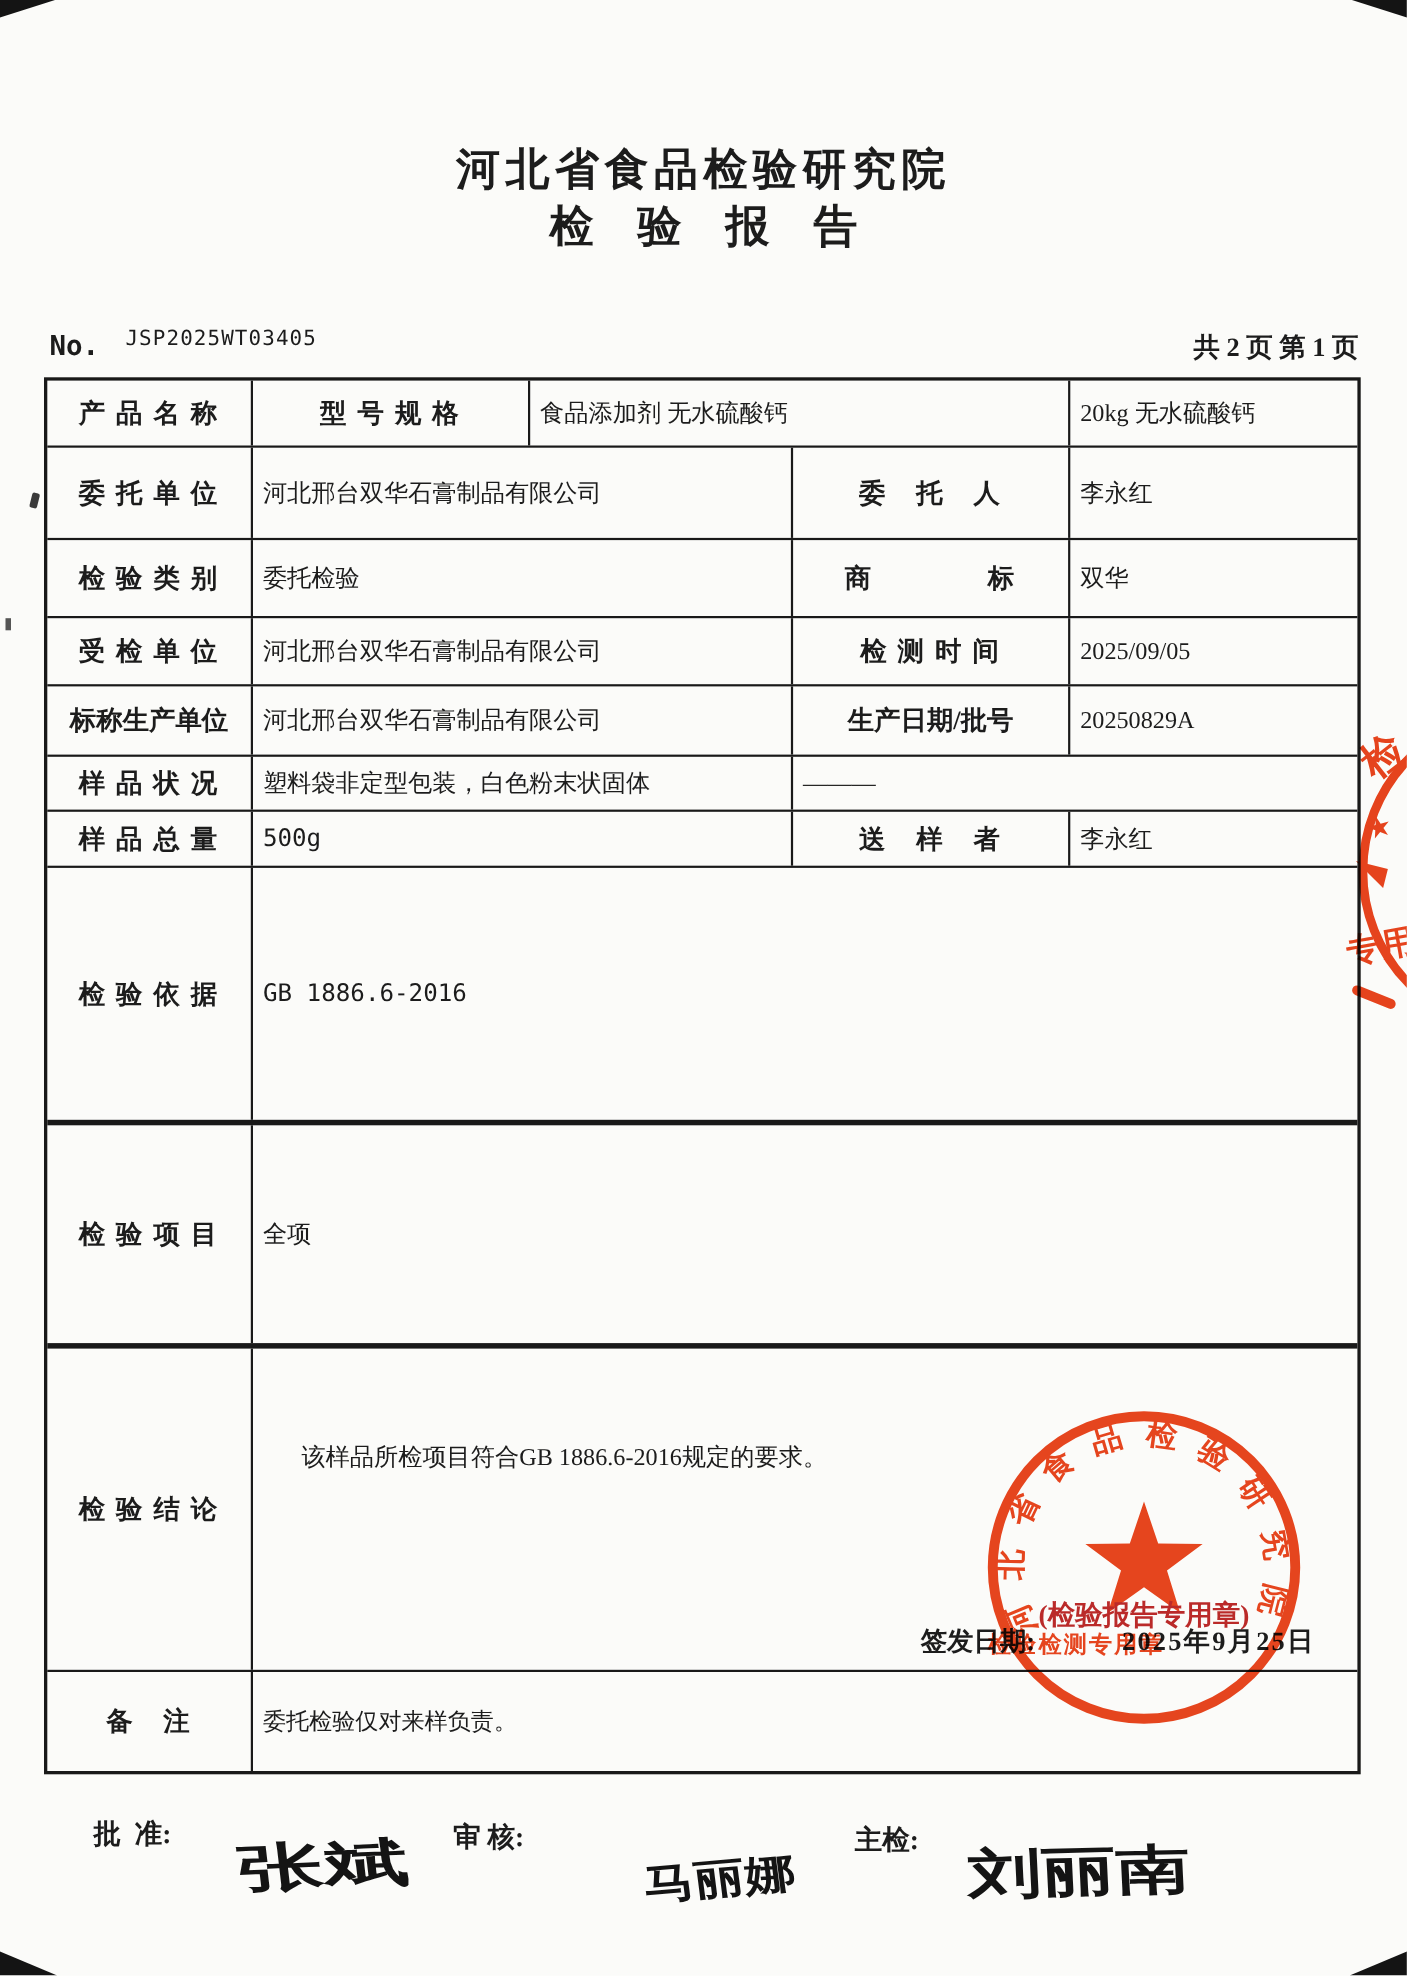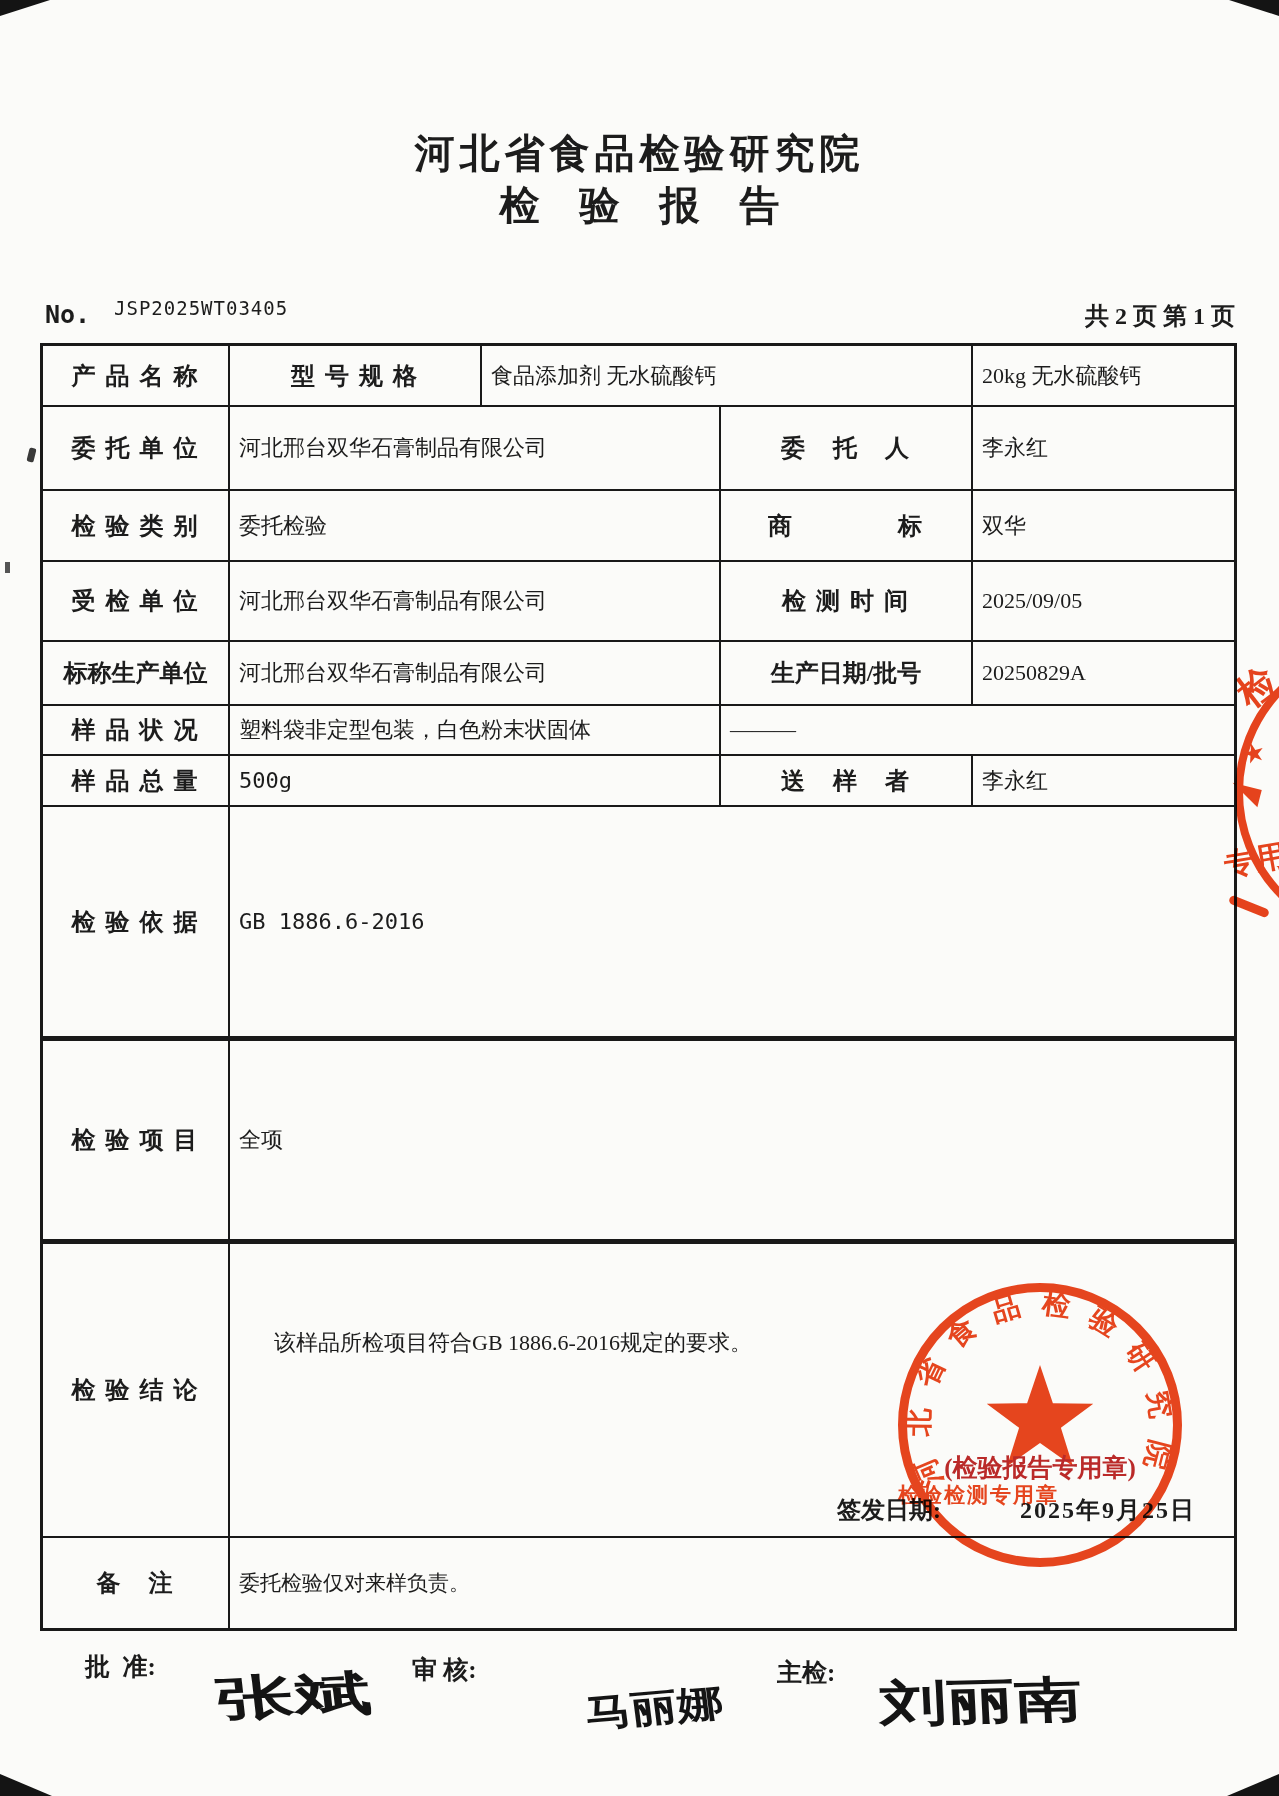--- a/index.html
+++ b/index.html
@@ -98,21 +98,21 @@
     <div class="cell val c4">李永红</div>
   </div>
 
   <div class="trow" style="height:71px">
     <div class="cell lab c1">检 验 类 别</div>
     <div class="cell val c2">委托检验</div>
     <div class="cell lab c3">商　　　　标</div>
     <div class="cell val c4">双华</div>
   </div>
 
-  <div class="trow" style="height:80px">
+  <div class="trow" style="height:62px">
     <div class="cell lab c1">受 检 单 位</div>
     <div class="cell val c2">河北邢台双华石膏制品有限公司</div>
     <div class="cell lab c3">检 测 时 间</div>
     <div class="cell val c4">2025/09/05</div>
   </div>
 
   <div class="trow" style="height:64px">
     <div class="cell lab c1" style="letter-spacing:0">标称生产单位</div>
     <div class="cell val c2">河北邢台双华石膏制品有限公司</div>
     <div class="cell lab c3" style="letter-spacing:0">生产日期/批号</div>

